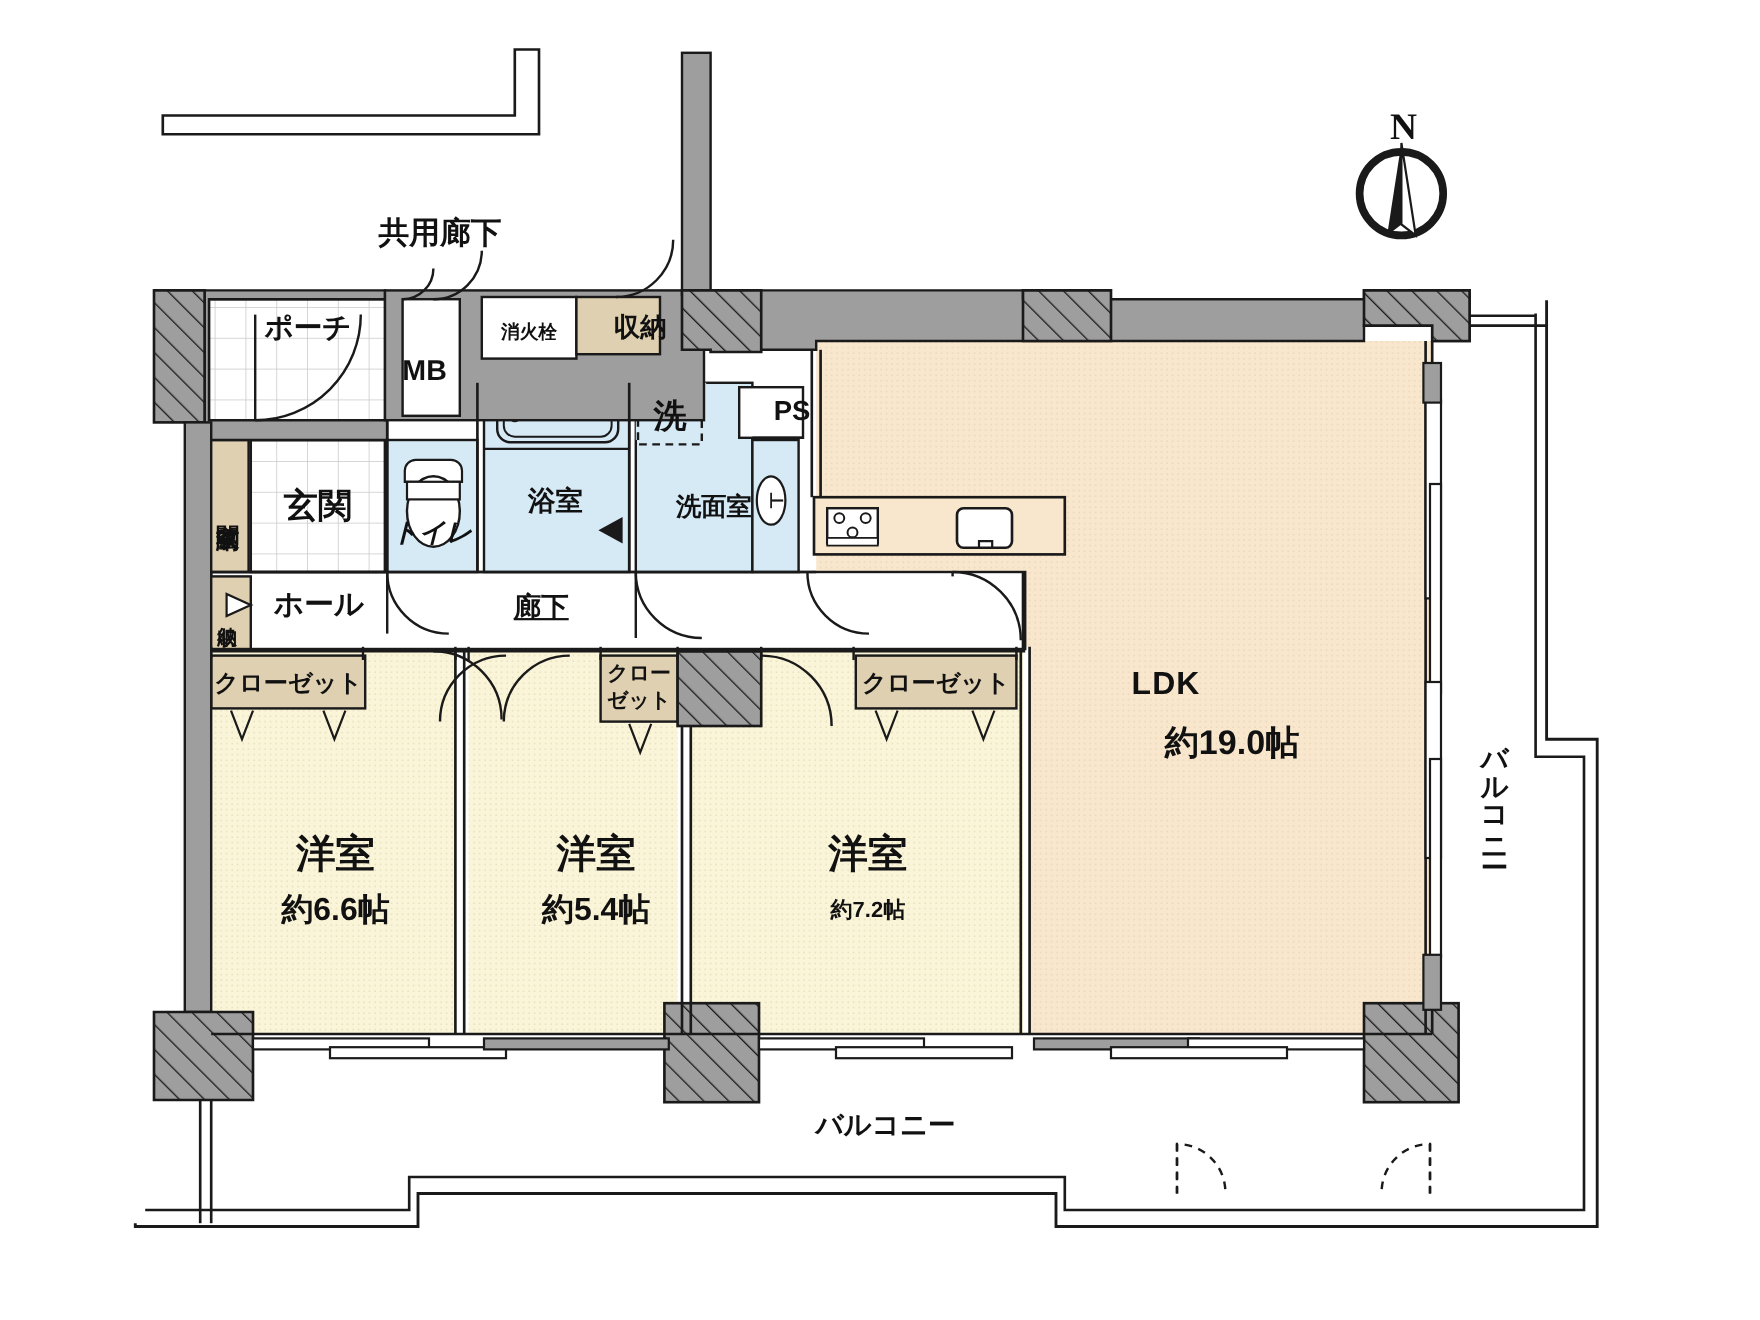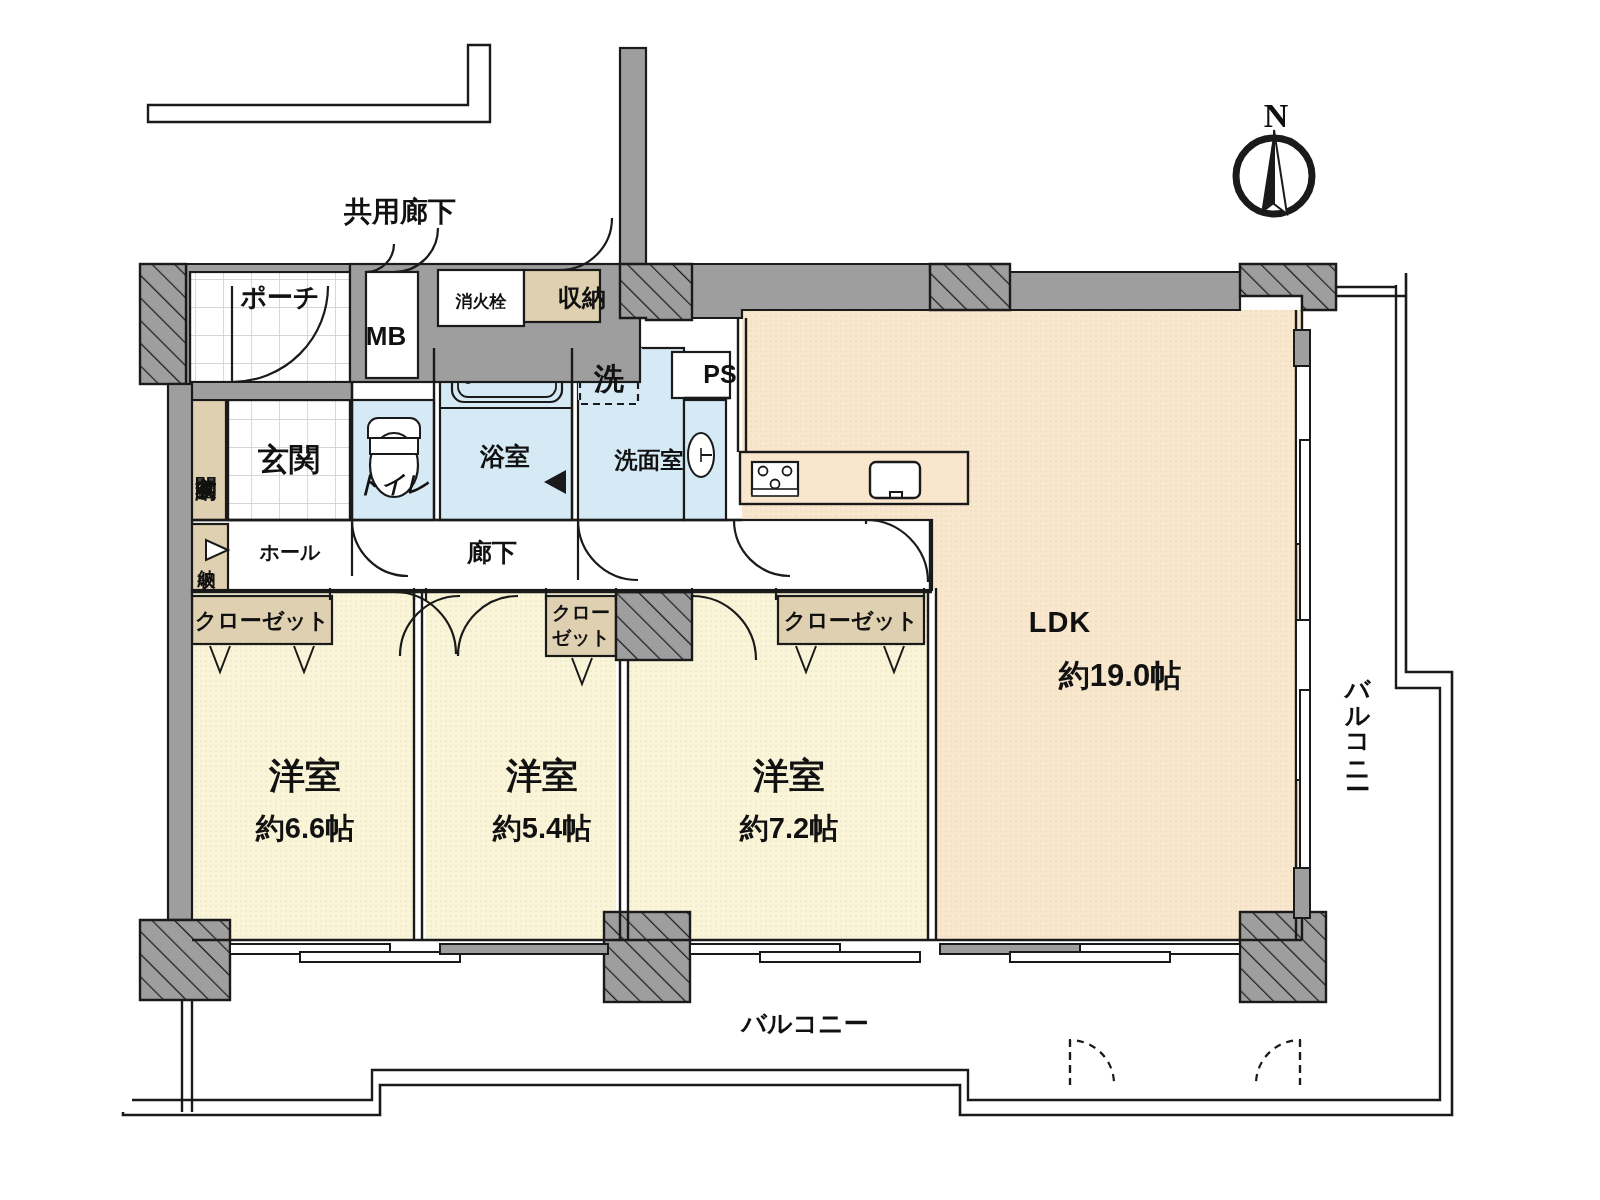--- a/index.html
+++ b/index.html
@@ -294,23 +294,23 @@
   <div class="lbl ctr" style="left:481px;top:302px;font-size:17px;">消火栓</div>
 
   <div class="lbl ctr" style="left:562px;top:298px;font-size:24px;margin-left:20px;">収納</div>
 
   <div class="lbl vlbl ctr" style="left:206px;top:462px;font-size:21px;letter-spacing:1px;">玄関収納</div>
 
   <div class="lbl ctr" style="left:289px;top:460px;font-size:31px;">玄関</div>
 
   <div class="lbl vlbl ctr" style="left:206px;top:556px;font-size:18px;">収納</div>
 
-  <div class="lbl ctr" style="left:290px;top:552px;font-size:20px;">ホール</div>
-
-  <div class="lbl ctr" style="left:492px;top:552px;font-size:25px;">廊下</div>
+  <div class="lbl ctr" style="left:290px;top:552px;font-size:27px;font-family:Liberation Mono, monospace;">ホール</div>
+
+  <div class="lbl ctr" style="left:492px;top:552px;font-size:25px;text-decoration:underline;">廊下</div>
 
   <div class="lbl ctr" style="left:393px;top:484px;font-size:24px;font-style:italic;">トイレ</div>
 
   <div class="lbl ctr" style="left:505px;top:456px;font-size:25px;">浴室</div>
 
   <div class="lbl ctr" style="left:620px;top:460px;font-size:23px;margin-left:29px;">洗面室</div>
 
   <div class="lbl ctr" style="left:609px;top:379px;font-size:30px;">洗</div>
 
   <div class="lbl ctr" style="left:700px;top:374px;font-size:25px;margin-left:20px;">PS</div>
@@ -323,19 +323,19 @@
   <div class="lbl ctr" style="left:581px;top:638px;font-size:19px;">ゼット</div>
   <div class="lbl ctr" style="left:851px;top:621px;font-size:22px;">クローゼット</div>
 
   <div class="lbl ctr" style="left:305px;top:776px;font-size:36px;">洋室</div>
   <div class="lbl ctr" style="left:305px;top:828px;font-size:29px;">約6.6帖</div>
 
   <div class="lbl ctr" style="left:542px;top:776px;font-size:36px;">洋室</div>
   <div class="lbl ctr" style="left:542px;top:828px;font-size:29px;">約5.4帖</div>
 
   <div class="lbl ctr" style="left:789px;top:776px;font-size:36px;">洋室</div>
-  <div class="lbl ctr" style="left:789px;top:828px;font-size:29px;">約7.2帖</div>
+  <div class="lbl ctr" style="left:789px;top:828px;font-size:20px;">約7.2帖</div>
 
   <div class="lbl vlbl ctr" style="left:1358px;top:718px;font-size:25px;">バルコニー</div>
 
   <div class="lbl ctr" style="left:805px;top:1023px;font-size:25px;">バルコニー</div>
 
 </div>
 
 </body></html>

